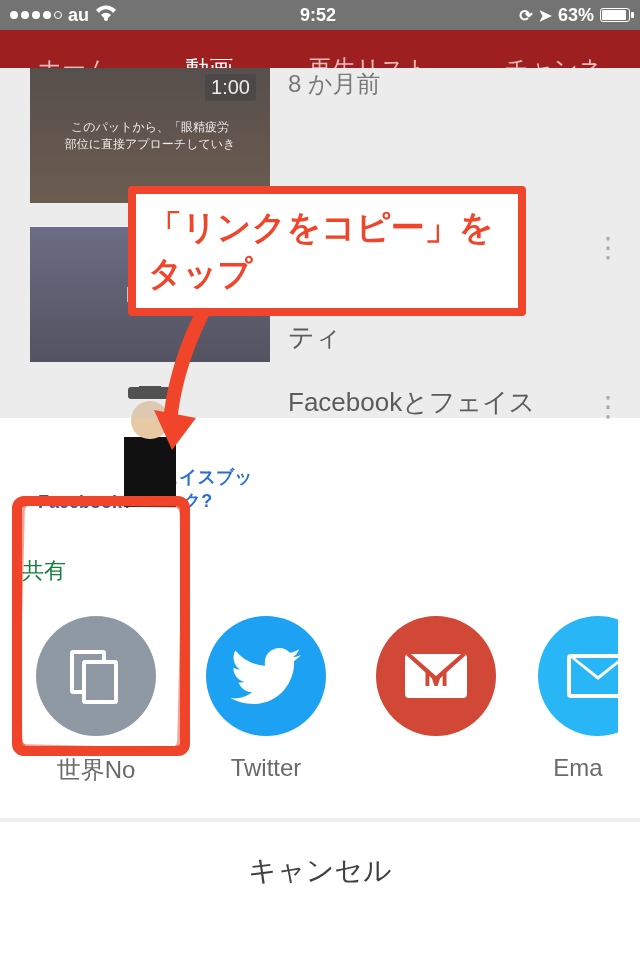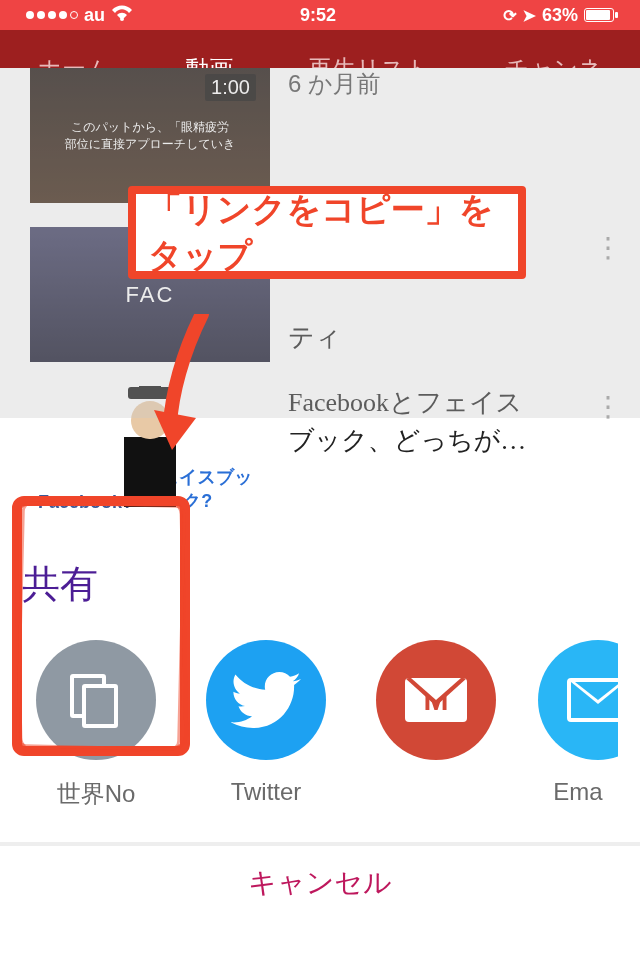--- a/index.html
+++ b/index.html
@@ -1,19 +1,19 @@
 <!DOCTYPE html>
 <html><head>
 <meta charset="utf-8">
 <style>
   * { margin: 0; padding: 0; box-sizing: border-box; font-family: -apple-system, "Hiragino Sans", sans-serif; }
   html, body { width: 640px; height: 960px; overflow: hidden; background: #fff; }
 
   
-  .status-bar { height: 30px; background: #ef4444; color: #fff; display: flex; align-items: center; justify-content: space-between; padding: 0 26px; font-size: 18px; font-weight: 600; }
+  .status-bar { height: 30px; background: #737373; color: #fff; display: flex; align-items: center; justify-content: space-between; padding: 0 10px; font-size: 18px; font-weight: 600; }
   .status-left, .status-right { display: flex; align-items: center; gap: 6px; }
   .dots { display: flex; gap: 3px; }
   .dot { width: 8px; height: 8px; border-radius: 50%; background: #fff; }
   .dot.empty { background: transparent; border: 1px solid #fff; }
   .battery { width: 30px; height: 14px; border: 1.5px solid #fff; border-radius: 3px; position: relative; display: inline-block; }
   .battery::after { content: ""; position: absolute; right: -5px; top: 3px; width: 3px; height: 6px; background: #fff; border-radius: 1px; }
   .battery-fill { position: absolute; left: 1px; top: 1px; height: calc(100% - 2px); width: 85%; background: #fff; border-radius: 1px; }
   .lock { font-size: 16px; }
   .arrow { font-size: 16px; }
 
@@ -37,54 +37,54 @@
   .thumb3 { background: #fff; color: #3b5998; display: flex; align-items: flex-end; justify-content: space-between; padding: 8px; }
   .thumb3 .left { font-size: 18px; font-weight: 700; }
   .thumb3 .right { font-size: 18px; font-weight: 700; color: #2a6fd6; }
   .thumb3 .guy { position: absolute; left: 50%; bottom: 0; transform: translateX(-50%); width: 60px; height: 120px; }
   .guy-head { width: 38px; height: 38px; background: #e8c9a6; border-radius: 50% 50% 48% 48%; margin: 0 auto; position: relative; }
   .guy-hat { position: absolute; top: -14px; left: 50%; transform: translateX(-50%); width: 44px; height: 12px; background: #111; border-radius: 3px; }
   .guy-hat::before { content:""; position:absolute; left:50%; top:-16px; transform:translateX(-50%); width:22px; height:18px; background:#111; border-radius:3px 3px 0 0; }
   .guy-body { width: 52px; height: 70px; background: #111; margin: -2px auto 0; }
 
   .meta { flex: 1; font-size: 24px; color: #4d4d4d; }
-  .meta .title { color: #222; font-size: 26px; line-height: 1.3; margin-bottom: 4px; font-family: Liberation Serif, serif; }
+  .meta .title { color: #222; font-size: 26px; line-height: 1.3; margin-bottom: 4px; }
   .row-menu { color: #9a9a9a; font-size: 28px; padding: 4px 8px; }
 
   
-  .anno-box { position: absolute; left: 128px; top: 118px; width: 398px; height: 93px; background: #fff; border: 8px solid #f0452a; border-radius: 4px; display: flex; align-items: center; padding: 0 12px; filter: drop-shadow(0 0 0 rgba(0,0,0,0)); }
+  .anno-box { position: absolute; left: 128px; top: 118px; width: 398px; height: 130px; background: #fff; border: 8px solid #f0452a; border-radius: 4px; display: flex; align-items: center; padding: 0 12px; filter: drop-shadow(0 0 0 rgba(0,0,0,0)); }
   .anno-box::before { content: ""; position: absolute; inset: -3px; border: 3px dashed rgba(255,255,255,0); }
   .anno-text { color: #f0452a; font-size: 34px; font-weight: 700; line-height: 1.35; }
   .anno-arrow { position: absolute; left: 152px; top: 246px; width: 80px; height: 140px; pointer-events: none; }
 
   
   .sheet { position: absolute; left: 0; right: 0; bottom: 0; background: #fff; }
   .sheet-inner { padding: 18px 22px 8px; }
-  .sheet-title { font-size: 38px; color: #4c1d95; margin-bottom: 30px; }
+  .sheet-title { font-size: 22px; color: #15803d; margin-bottom: 30px; }
   .share-row { display: flex; gap: 34px; overflow: hidden; align-items: flex-start; padding-left: 6px; }
   .share-item { width: 138px; text-align: center; font-size: 24px; color: #6a6a6a; }
   .share-item.partial { width: 80px; }
   .circle { width: 120px; height: 120px; border-radius: 50%; margin: 0 auto 18px; display: flex; align-items: center; justify-content: center; color: #fff; }
   .c-copy { background: #8f99a3; }
   .c-tw { background: #1da1f2; }
   .c-gm { background: #d14836; }
   .c-em { background: #29b6f6; }
   .copy-icon { width: 52px; height: 52px; position: relative; }
   .copy-icon .a, .copy-icon .b { position: absolute; width: 36px; height: 44px; border: 4px solid #fff; border-radius: 3px; }
   .copy-icon .a { left: 0; top: 0; }
   .copy-icon .b { left: 12px; top: 10px; background: #8f99a3; }
   .gm-icon { width: 62px; height: 44px; background: #fff; border-radius: 4px; position: relative; overflow: hidden; }
   .gm-icon::before { content:""; position:absolute; left:0; right:0; top:0; height:0; border-left:31px solid transparent; border-right:31px solid transparent; border-top:28px solid #d14836; }
   .gm-icon::after { content:""; position:absolute; left:6px; right:6px; top:0; height:0; border-left:25px solid transparent; border-right:25px solid transparent; border-top:22px solid #fff; }
   .gm-m { position:absolute; inset:0; display:flex; align-items:center; justify-content:center; font-size:30px; font-weight:700; color:#d14836; font-family: Arial, sans-serif; }
   .em-icon { width: 62px; height: 44px; border: 4px solid #fff; border-radius: 4px; position: relative; }
   .em-icon::before { content:""; position:absolute; left:0; right:0; top:0; height:0; border-left:27px solid transparent; border-right:27px solid transparent; border-top:22px solid #fff; }
   .em-icon::after { content:""; position:absolute; left:4px; right:4px; top:0; height:0; border-left:23px solid transparent; border-right:23px solid transparent; border-top:18px solid #29b6f6; }
   .divider { height: 4px; background: #eee; margin-top: 24px; }
-  .cancel { text-align: center; padding: 18px 0; font-size: 28px; color: #be185d; }
+  .cancel { text-align: center; padding: 30px 0; font-size: 28px; color: #404040; }
 
   
   .scribble { position: absolute; left: 12px; top: 428px; width: 178px; height: 260px; border: 10px solid #f0452a; border-radius: 12px; pointer-events: none; }
   .scribble::before { content:""; position:absolute; inset:-6px; border: 4px solid #f0452a; border-radius: 16px; opacity:.6; transform: rotate(-1.2deg); }
   .scribble::after { content:""; position:absolute; inset:-3px; border: 3px solid #f0452a; border-radius: 10px; opacity:.5; transform: rotate(1.4deg); }
 </style>
 </head>
 <body>
 
 <div class="status-bar">
@@ -123,21 +123,21 @@
 
 <div class="content">
 
   <div class="video-row" style="padding-top:0; margin-top:-40px;">
     <div class="thumb thumb1">
       <div class="cap" style="white-space:pre-line; padding:0 6px;text-align:center;">このパットから、「眼精疲労
 部位に直接アプローチしていき</div>
       <span class="dur">1:00</span>
     </div>
     <div class="meta">
-      <div>6 か月前</div>
+      <div>8 か月前</div>
     </div>
   </div>
 
   <div class="video-row">
     <div class="thumb thumb2">
       <div class="cap">FAC</div>
     </div>
     <div class="meta">
       <div class="title">世界No.1動画マーケ</div>
       <div class="title" style="margin-top:60px;">ティ</div>
@@ -151,21 +151,20 @@
       <span class="guy">
         <div class="guy-head">
             <div class="guy-hat"></div>
           </div>
         <div class="guy-body"></div>
       </span>
       <span class="right">フェイスブック?</span>
     </div>
     <div class="meta">
       <div class="title">Facebookとフェイス</div>
-      <div class="title">ブック、どっちが…</div>
     </div>
     <div class="row-menu">⋮</div>
   </div>
 
   <div class="dim-overlay"></div>
 
   <div class="anno-box">
     <div class="anno-text">「リンクをコピー」をタップ</div>
   </div>
   <svg class="anno-arrow" viewBox="0 0 80 140">

